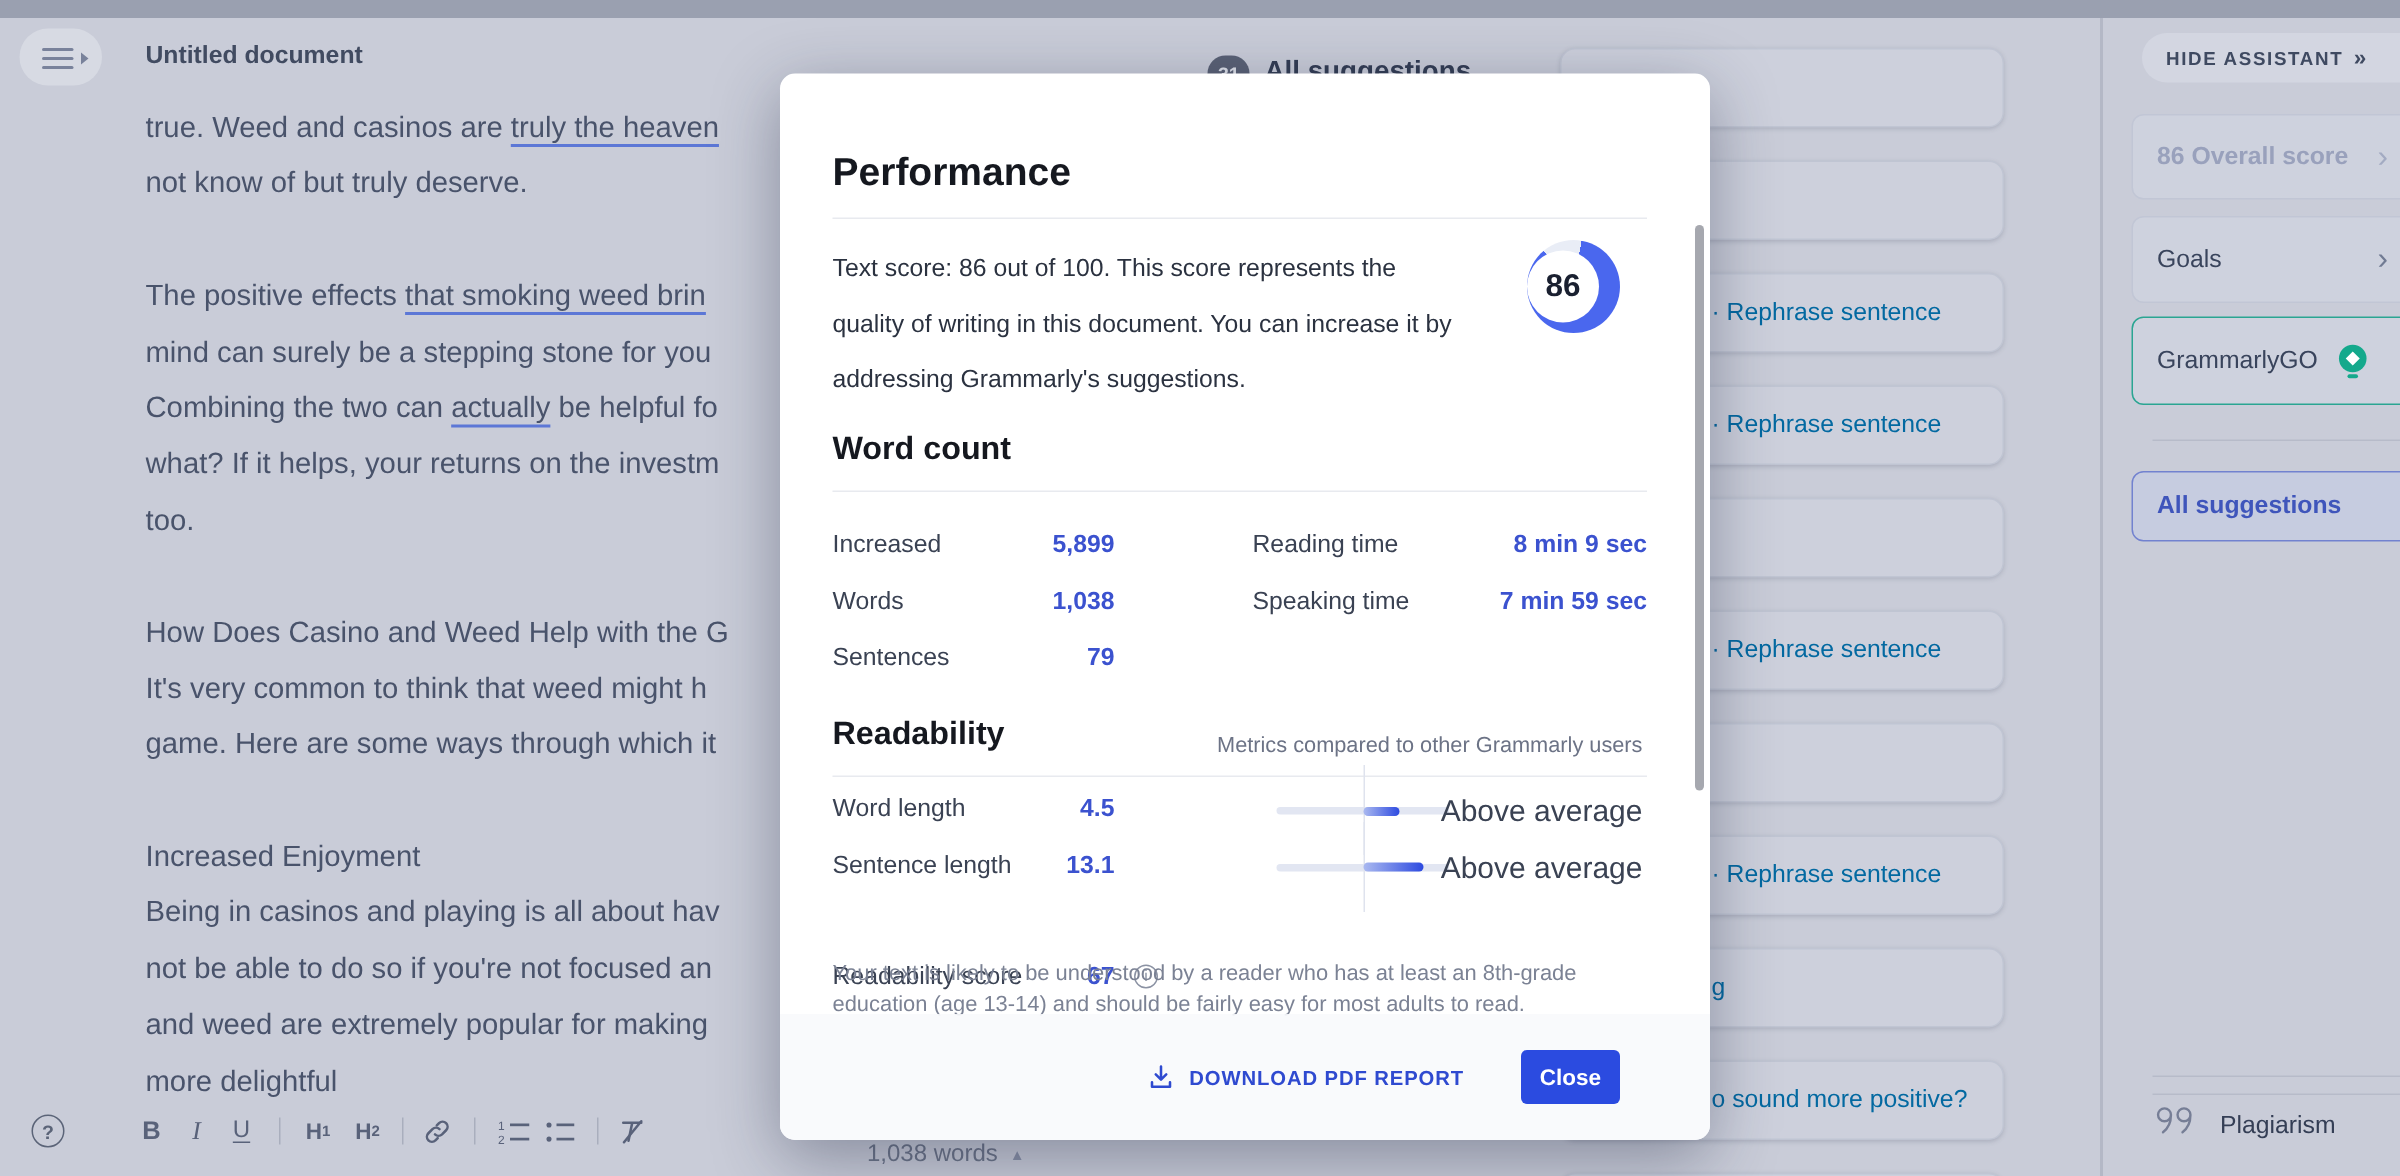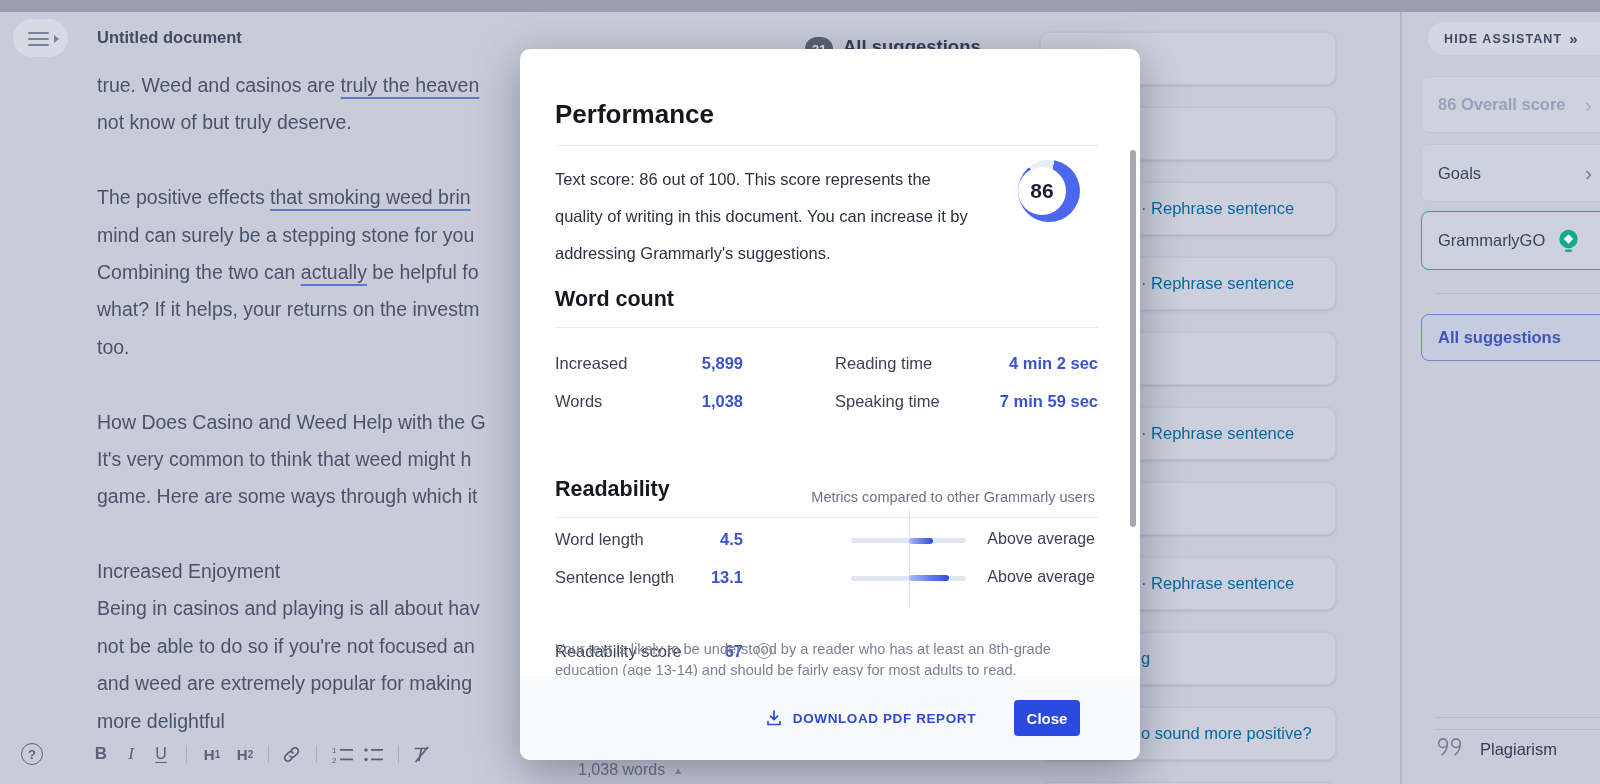--- a/index.html
+++ b/index.html
@@ -103,21 +103,21 @@
   .stat-row .lbl { font-size:16.5px; color:#3a4253; }
   .stat-row .val { font-size:16.5px; font-weight:bold; color:#3b52cf; }
   .read-rows { position:absolute; left:0; top:473px; width:100%; }
   .read-row { position:relative; height:37.5px; }
   .read-row .lbl { position:absolute; left:35px; top:8px; font-size:16.5px; color:#3a4253; }
   .read-row .val { position:absolute; left:35px; width:188px; top:8px; text-align:right; font-size:16.5px; font-weight:bold; color:#3b52cf; }
   .bar { position:absolute; left:331px; top:16px; width:115px; height:5px; border-radius:3px; background:#e2e6f2; }
   .bar .tick { position:absolute; left:50%; top:-28px; width:1px; height:60px; background:#dfe3ee; }
   .bar .fill { position:absolute; left:50%; top:-0.5px; height:6px; border-radius:3px;
     background:linear-gradient(90deg,#aab9f0,#2d4ae0); }
-  .read-row .status { position:absolute; right:45px; top:8px; font-size:16px; color:#3a4253; }
+  .read-row .status { position:absolute; right:45px; top:8px; font-size:20px; color:#3a4253; }
   .info-i { position:absolute; left:236px; top:9px; width:16px; height:16px; border-radius:50%;
     border:1.3px solid #8b92a3; color:#8b92a3; font-size:10.5px;
     display:flex; align-items:center; justify-content:center; cursor:pointer; }
   .m-note { position:absolute; left:35px; top:590px; width:545px; font-size:14.6px; line-height:21px; color:#7b8294; }
   .m-footer { position:absolute; left:0; bottom:0; width:100%; height:84px;
     background:rgba(248,250,252,0.9); border-radius:0 0 10px 10px;
     display:flex; align-items:center; justify-content:flex-end; gap:38px; padding-right:60px; }
   .dl-link { display:flex; align-items:center; gap:10px; color:#2f4ad0; font-size:13.5px;
     font-weight:bold; letter-spacing:0.6px; cursor:pointer; }
   .close-btn { width:66px; height:36px; background:#2b4be0; border:none; border-radius:4px;
@@ -299,25 +299,29 @@
     <div class="m-div m-div2"></div>
     <div class="stats stats-left" id="stats-left">
         <div class="stat-row">
           <span class="lbl">Increased</span>
           <span class="val">5,899</span>
         </div>
         <div class="stat-row">
           <span class="lbl">Words</span>
           <span class="val">1,038</span>
         </div>
+        <div class="stat-row">
+          <span class="lbl">Sentences</span>
+          <span class="val">79</span>
+        </div>
       </div>
     <div class="stats stats-right" id="stats-right">
         <div class="stat-row">
           <span class="lbl">Reading time</span>
-          <span class="val">4 min 2 sec</span>
+          <span class="val">8 min 9 sec</span>
         </div>
         <div class="stat-row">
           <span class="lbl">Speaking time</span>
           <span class="val">7 min 59 sec</span>
         </div>
       </div>
 
     <div class="m-h2 m-h2-read">Readability</div>
     <div class="m-sub">Metrics compared to other Grammarly users</div>
     <div class="m-div m-div3"></div>

